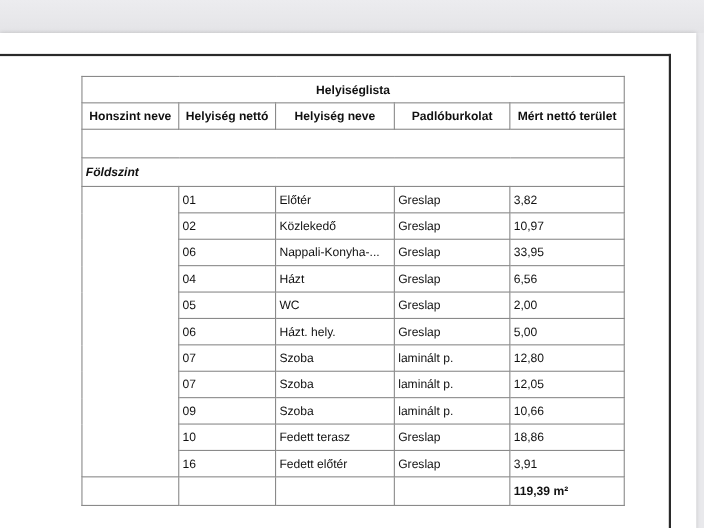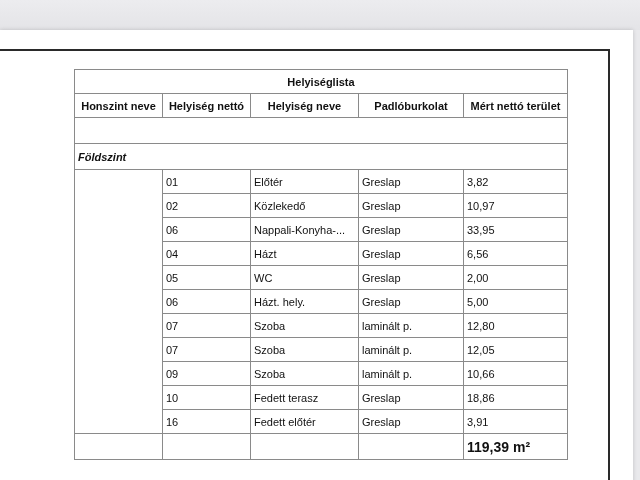--- a/index.html
+++ b/index.html
@@ -31,21 +31,21 @@
     table.rooms td, table.rooms th {
       border: 1px solid #8a8a8a;
       height: 24px; padding: 0 3px;
       box-sizing: border-box;
       white-space: nowrap; overflow: hidden;
     }
     table.rooms th { font-weight: bold; text-align: center; font-size: 11px; }
     .c1 { width: 88px; } .c2 { width: 88px; } .c3 { width: 108px; }
     .c4 { width: 105px; } .c5 { width: 104px; }
     td.level { font-weight: bold; font-style: italic; margin-top: 18px; }
-    td.total { font-weight: bold; font-size: 14px; }
+    td.total { font-weight: bold; font-size: 11px; }
     tr.tall td { height: 26px; }
   </style>
 </head>
 <body>
 
 <div class="topbar"></div>
 <div class="page">
   <div class="page-frame"></div>
   <table class="rooms">
     <colgroup>

